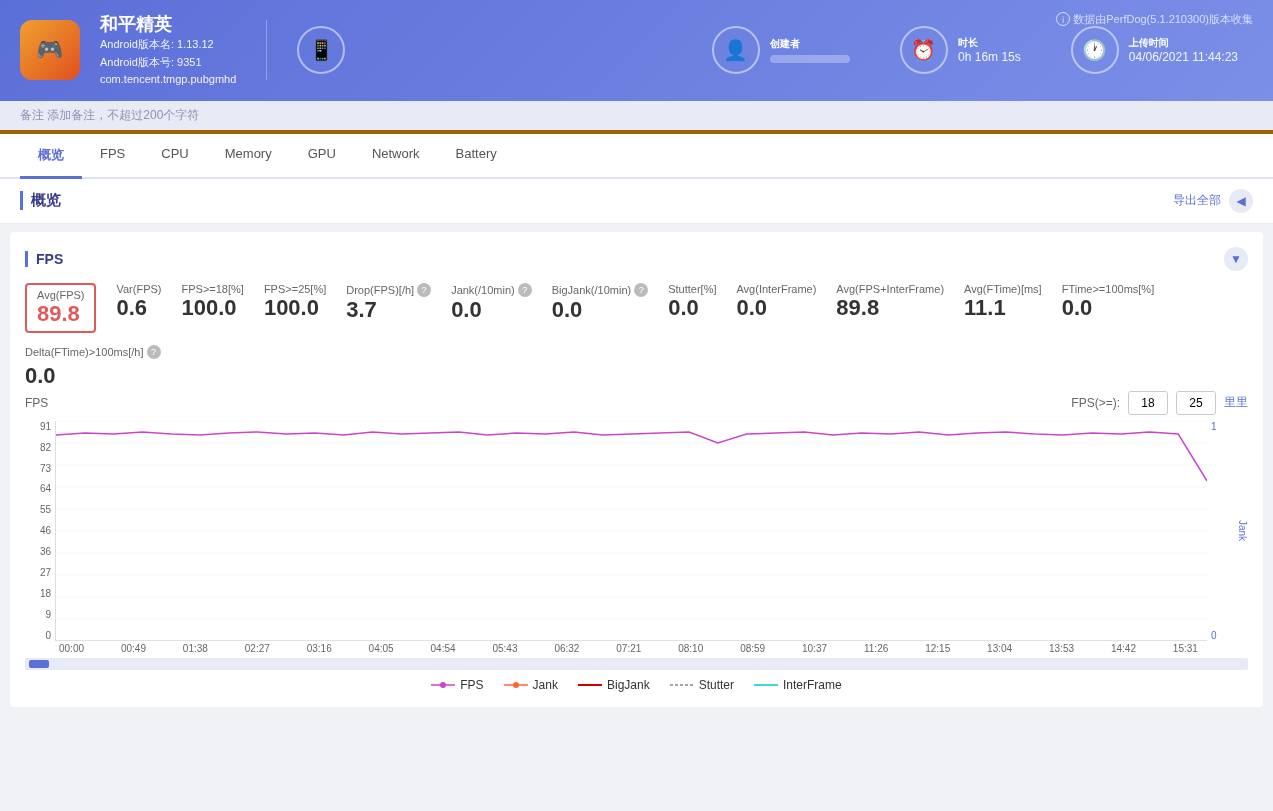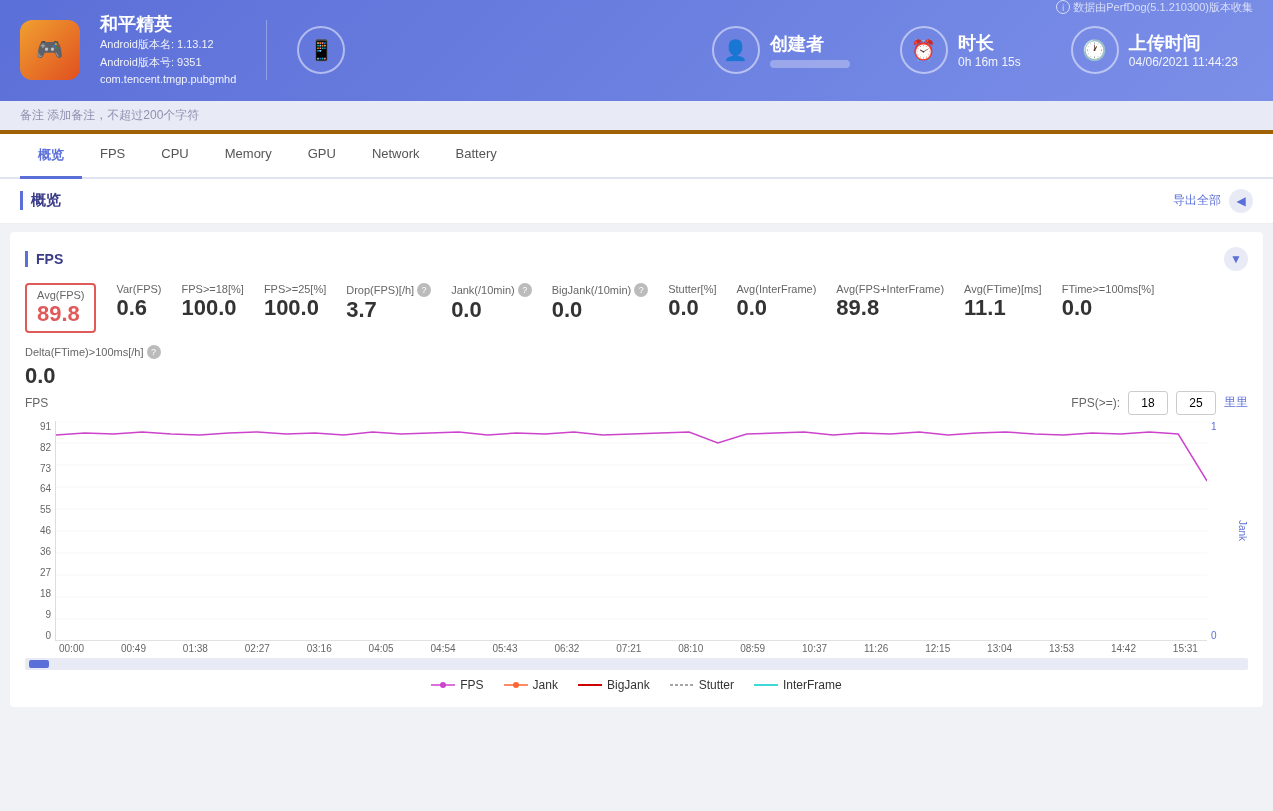--- a/index.html
+++ b/index.html
@@ -12,24 +12,24 @@
     .app-name { font-size: 18px; font-weight: bold; }
     .app-meta { font-size: 11px; opacity: 0.9; line-height: 1.6; }
     .divider-v { width: 1px; background: rgba(255,255,255,0.3); height: 60px; margin: 0 10px; }
     .device-section { display: flex; align-items: center; gap: 10px; flex: 1; }
     .device-icon-circle { width: 48px; height: 48px; border-radius: 50%; border: 2px solid rgba(255,255,255,0.5); display: flex; align-items: center; justify-content: center; font-size: 20px; flex-shrink: 0; }
     .device-info { }
     .device-name { font-size: 15px; font-weight: bold; }
     .device-specs { font-size: 11px; opacity: 0.9; line-height: 1.6; }
     .header-stat { display: flex; align-items: center; gap: 10px; padding: 0 15px; }
     .stat-icon-circle { width: 48px; height: 48px; border-radius: 50%; border: 2px solid rgba(255,255,255,0.5); display: flex; align-items: center; justify-content: center; font-size: 20px; flex-shrink: 0; }
-    .stat-content .stat-label { font-size: 18px; font-weight: bold; }
+    .stat-content .stat-label { font-size: 10px; font-weight: bold; }
     .stat-content .stat-value { font-size: 12px; opacity: 0.9; }
     .stat-content .stat-user-bar { width: 80px; height: 8px; background: rgba(255,255,255,0.3); border-radius: 4px; margin-top: 4px; }
-    .watermark { position: absolute; top: 0; right: 20px; font-size: 11px; color: rgba(255,255,255,0.7); }
+    .watermark { position: absolute; top: 12px; right: 20px; font-size: 11px; color: rgba(255,255,255,0.7); }
 
     
     .note-bar { background: #e8eaf6; padding: 6px 20px; font-size: 12px; color: #9090b0; border-bottom: 4px solid #a16207; }
 
     
     .tab-bar { background: white; padding: 0 20px; display: flex; gap: 0; border-bottom: 2px solid #e0e4f0; }
     .tab { padding: 12px 18px; font-size: 13px; color: #555; cursor: pointer; border-bottom: 3px solid transparent; margin-bottom: -2px; }
     .tab.active { color: #5b6fd8; border-bottom-color: #5b6fd8; font-weight: bold; }
 
     

